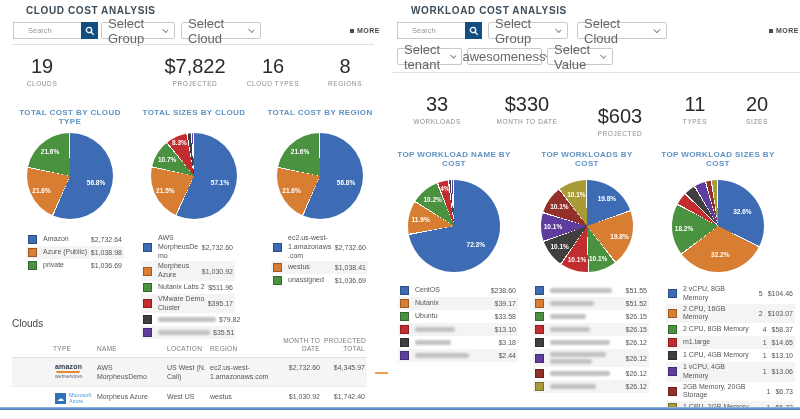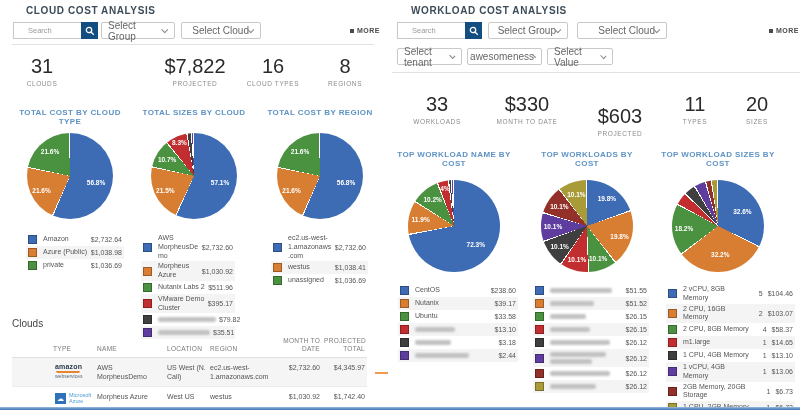--- a/index.html
+++ b/index.html
@@ -9,21 +9,21 @@
   .panel { position:absolute; top:0; height:407px; overflow:hidden; }
   .panel-left { left:0; width:392px; }
   .panel-right { left:392px; width:408px; }
 
   .panel-title { position:absolute; font-size:10px; font-weight:700; color:#3d4c59; letter-spacing:.6px;margin-left:14px; }
 
   .search-box { position:absolute; height:17px; display:flex; }
   .search-input { width:68px; height:17px; border:1px solid #c9c9c9; border-right:none; font-size:7.5px; padding:0 14px; color:#555; outline:none; font-family:"Liberation Sans",sans-serif; }
   .search-input::placeholder { color:#9a9a9a; }
   .search-btn { width:17px; height:17px; background:#134e80; border:1px solid #134e80; display:flex; align-items:center; justify-content:center; cursor:pointer; }
-  .select { position:absolute; height:17px; border:1px solid #c9c9c9; border-radius:2px; background:#fff; display:flex; align-items:center; justify-content:flex-end; padding:0 6px; font-size:10px; color:#666; }
+  .select { position:absolute; height:17px; border:1px solid #c9c9c9; border-radius:2px; background:#fff; display:flex; align-items:center; justify-content:center; padding:0 6px; font-size:13px; color:#666; }
   .chev { width:5px; height:5px; border-left:1px solid #888; border-bottom:1px solid #888; transform:rotate(-45deg) translateY(-1px); }
   .more { position:absolute; font-size:7px; font-weight:700; color:#4a4a4a; letter-spacing:.5px; display:flex; align-items:center; white-space:nowrap; }
   .more-ico { width:4px; height:4px; background:#4a4a4a; display:inline-block; margin-right:3px; }
   .hr { position:absolute; height:1px; background:#e2e2e2; }
 
   .stat { position:absolute; width:84px; text-align:center; }
   .stat-value { font-size:20px; color:#2b2b2b; font-weight:400; line-height:1.05; }
   .stat-label { font-size:6.5px; color:#8c8c8c; letter-spacing:.6px; margin-top:3px; }
 
   .chart-title { position:absolute; font-size:8px; font-weight:700; color:#5f93c3; letter-spacing:.4px; text-align:center; }
@@ -88,21 +88,21 @@
         <span class="chev"></span>
       </div>
     <div class="more" style="left:350px;top:27px;">
         <span class="more-ico"></span>
         <span>MORE</span>
       </div>
 
     <div class="hr" style="left:12px;top:44px;width:362px;"></div>
 
     <div class="stat" style="left:0px;top:56px;">
-        <div class="stat-value">31</div>
+        <div class="stat-value">19</div>
         <div class="stat-label">CLOUDS</div>
       </div>
     <div class="stat" style="left:153px;top:56px;">
         <div class="stat-value">$7,822</div>
         <div class="stat-label">PROJECTED</div>
       </div>
     <div class="stat" style="left:231px;top:56px;">
         <div class="stat-value">16</div>
         <div class="stat-label">CLOUD TYPES</div>
       </div>

